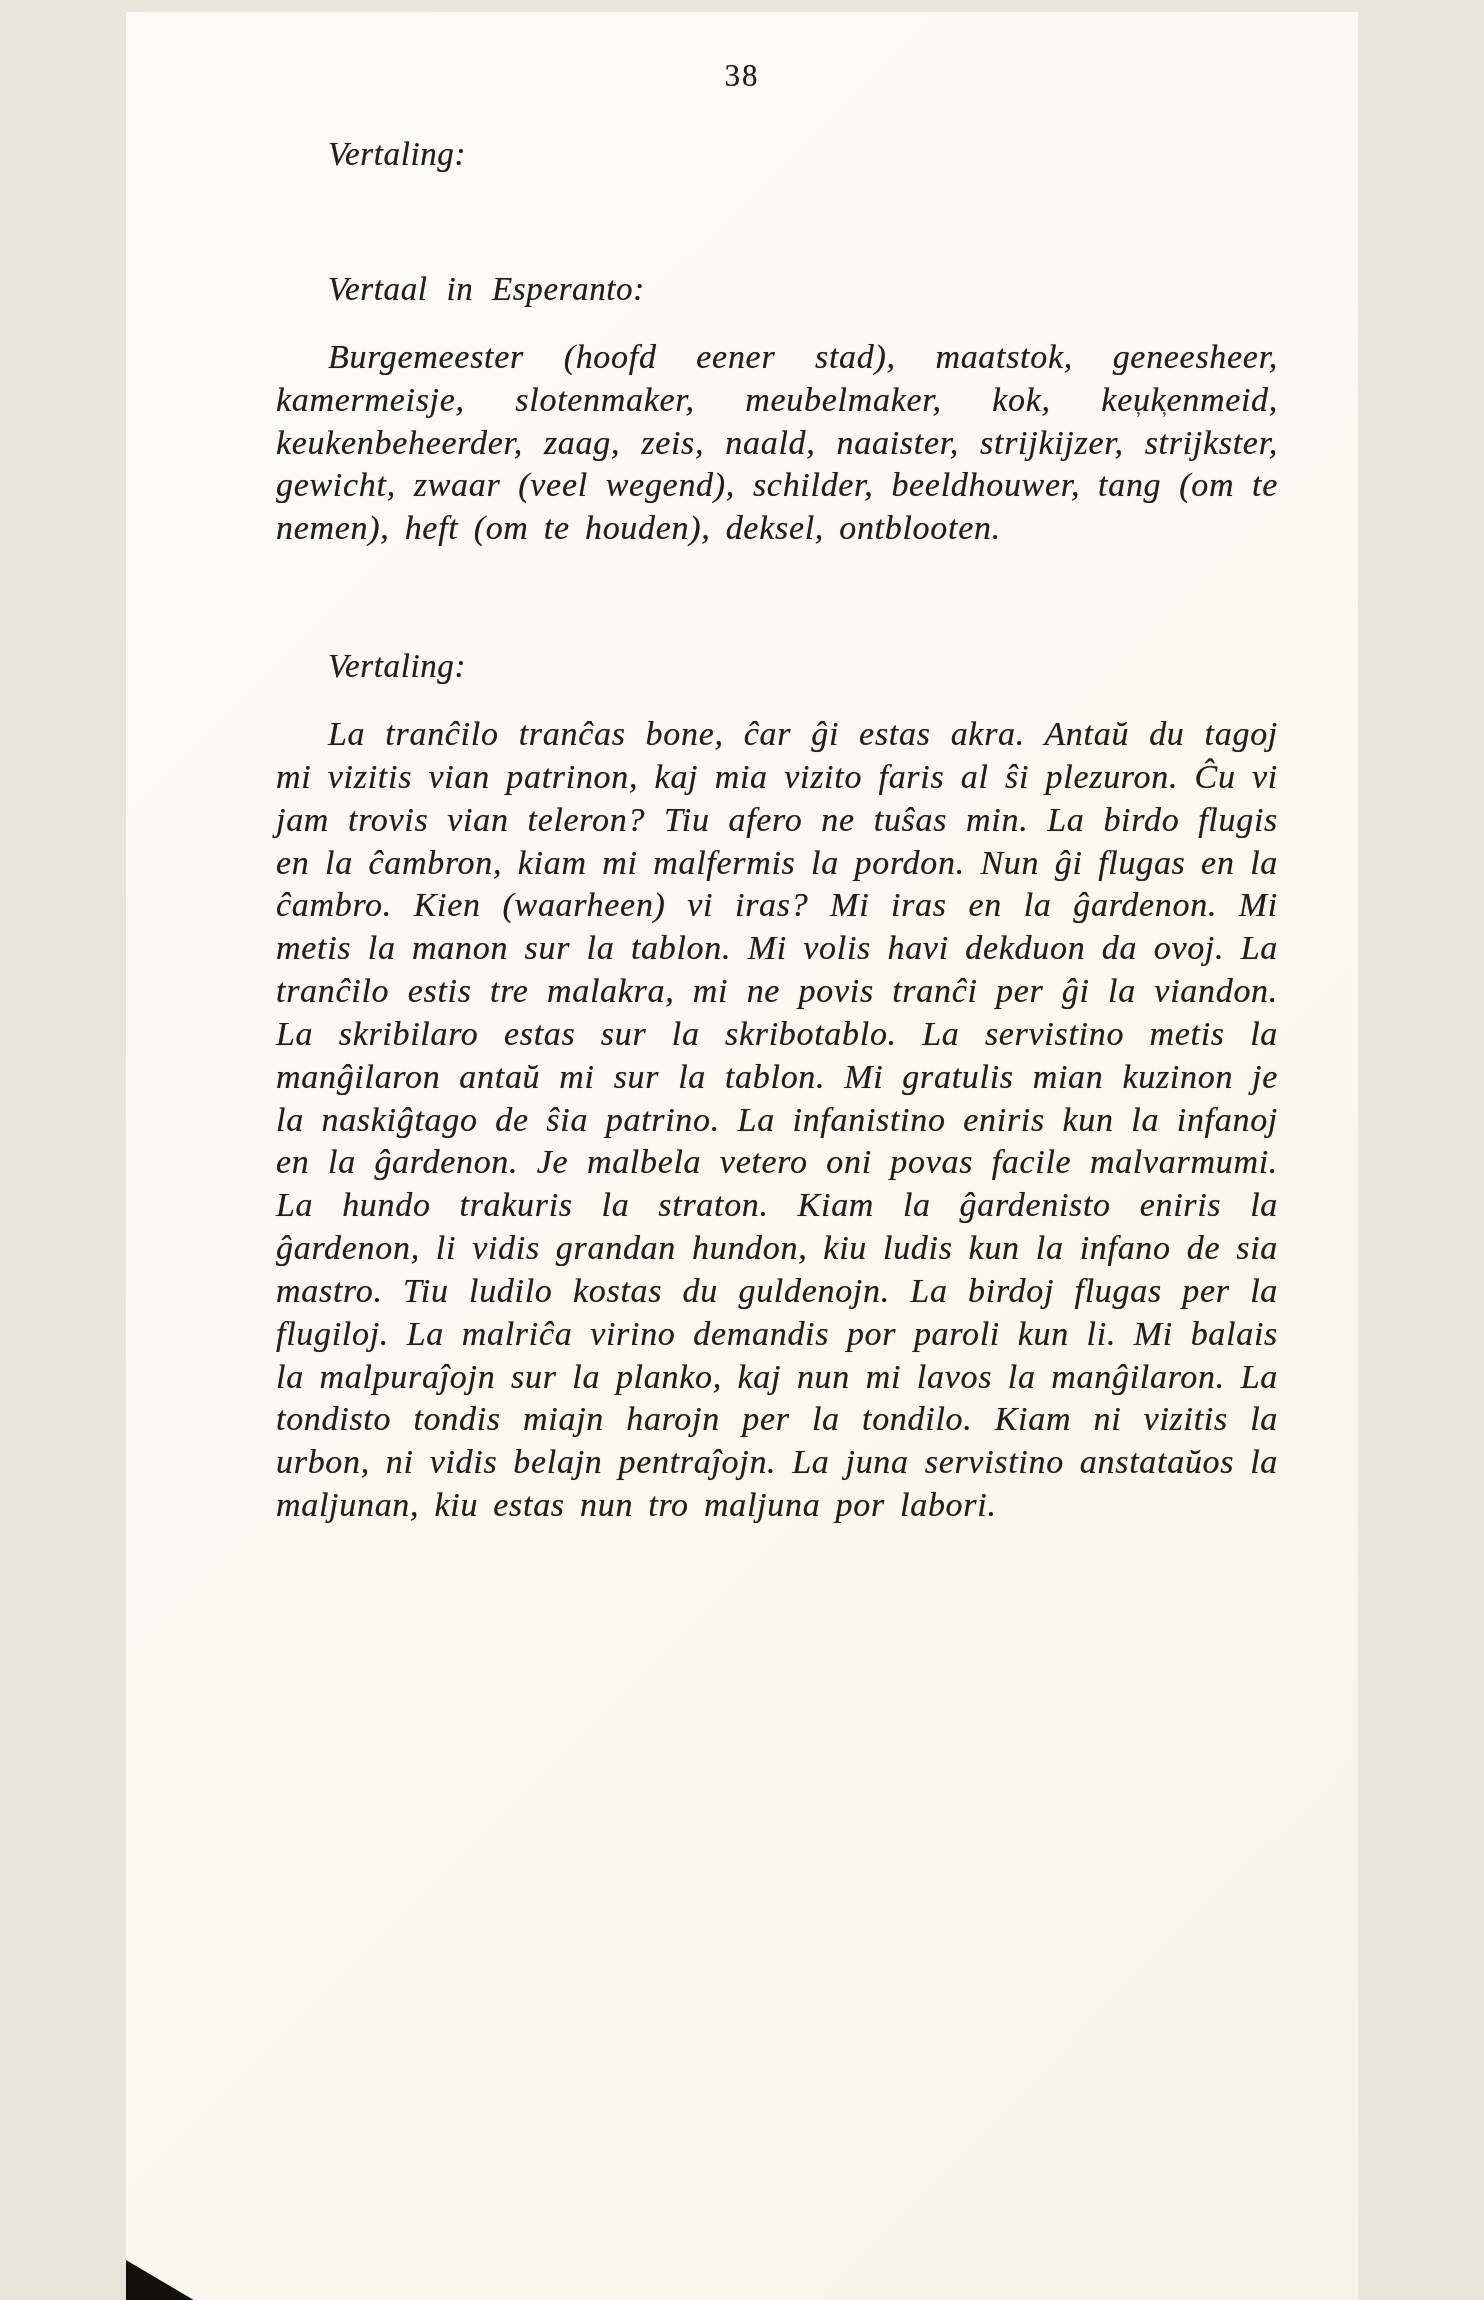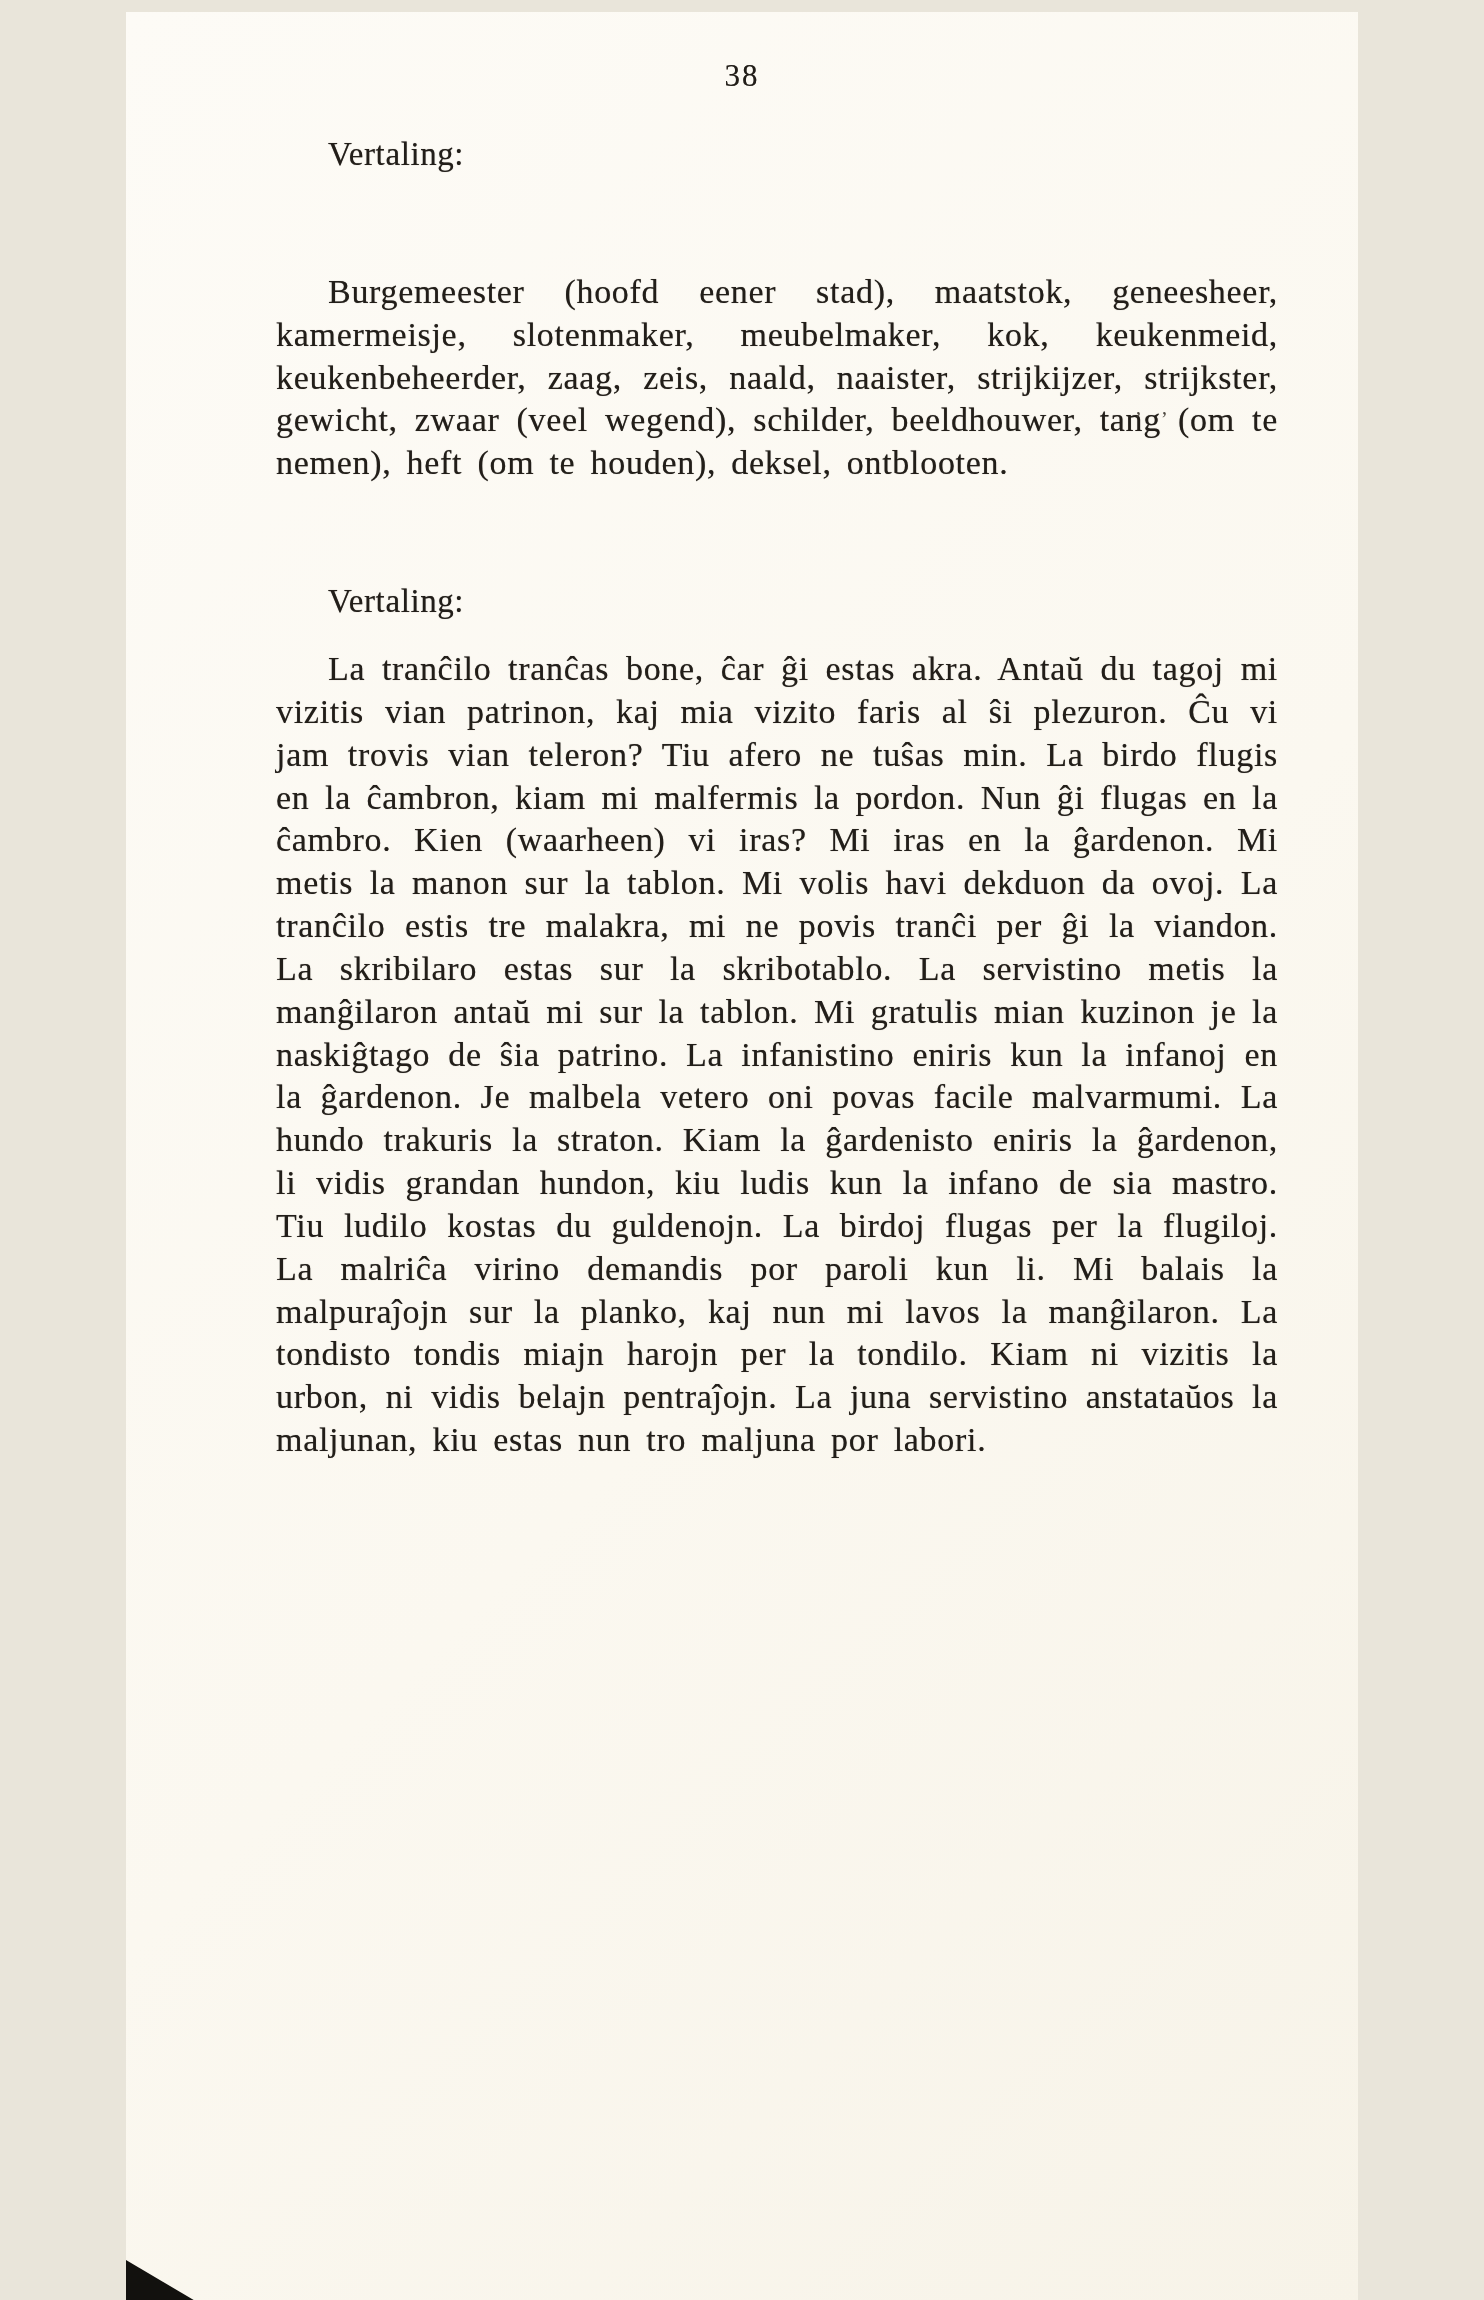--- a/index.html
+++ b/index.html
@@ -17,21 +17,21 @@
   }
 
   .page-number {
     padding-top: 46px;
     text-align: center;
     font-size: 31px;
     letter-spacing: 2px;
     text-shadow: 0 0 0.6px rgba(30, 25, 20, 0.55);
   }
 
-  .section { padding: 0 80px 0 150px; }
+  .section { padding: 0 80px 0 150px; font-style: italic; }
   .section-1 { margin-top: 42px; }
   .section-2 { margin-top: 98px; }
   .section-3 { margin-top: 98px; }
 
   .heading {
     font-size: 33px;
     font-weight: normal;
     margin: 0 0 0 52px;
     word-spacing: 10px;
     letter-spacing: 0.6px;
@@ -75,20 +75,21 @@
 
   <div class="page-number">38</div>
 
   <section class="section section-1">
     <h2 class="heading">Vertaling:</h2>
   </section>
 
   <span class="smudge">, ,</span>
 
   <section class="section section-2">
+    <h2 class="heading">Vertaal in Esperanto:</h2>
     <p class="body-text">Burgemeester (hoofd eener stad), maatstok, geneesheer, kamermeisje, slotenmaker, meubelmaker, kok, keukenmeid, keukenbeheerder, zaag, zeis, naald, naaister, strijkijzer, strijkster, gewicht, zwaar (veel wegend), schilder, beeldhouwer, tang (om te nemen), heft (om te houden), deksel, ontblooten.</p>
   </section>
 
   <section class="section section-3">
     <h2 class="heading">Vertaling:</h2>
     <p class="body-text">La tranĉilo tranĉas bone, ĉar ĝi estas akra. Antaŭ du tagoj mi vizitis vian patrinon, kaj mia vizito faris al ŝi plezuron. Ĉu vi jam trovis vian teleron? Tiu afero ne tuŝas min. La birdo flugis en la ĉambron, kiam mi malfermis la pordon. Nun ĝi flugas en la ĉambro. Kien (waarheen) vi iras? Mi iras en la ĝardenon. Mi metis la manon sur la tablon. Mi volis havi dekduon da ovoj. La tranĉilo estis tre malakra, mi ne povis tranĉi per ĝi la viandon. La skribilaro estas sur la skribotablo. La servistino metis la manĝilaron antaŭ mi sur la tablon. Mi gratulis mian kuzinon je la naskiĝtago de ŝia patrino. La infanistino eniris kun la infanoj en la ĝardenon. Je malbela vetero oni povas facile malvarmumi. La hundo trakuris la straton. Kiam la ĝardenisto eniris la ĝardenon, li vidis grandan hundon, kiu ludis kun la infano de sia mastro. Tiu ludilo kostas du guldenojn. La birdoj flugas per la flugiloj. La malriĉa virino demandis por paroli kun li. Mi balais la malpuraĵojn sur la planko, kaj nun mi lavos la manĝilaron. La tondisto tondis miajn harojn per la tondilo. Kiam ni vizitis la urbon, ni vidis belajn pentraĵojn. La juna servistino anstataŭos la maljunan, kiu estas nun tro maljuna por labori.</p>
   </section>
 
   <div class="corner-artifact"></div>
 

